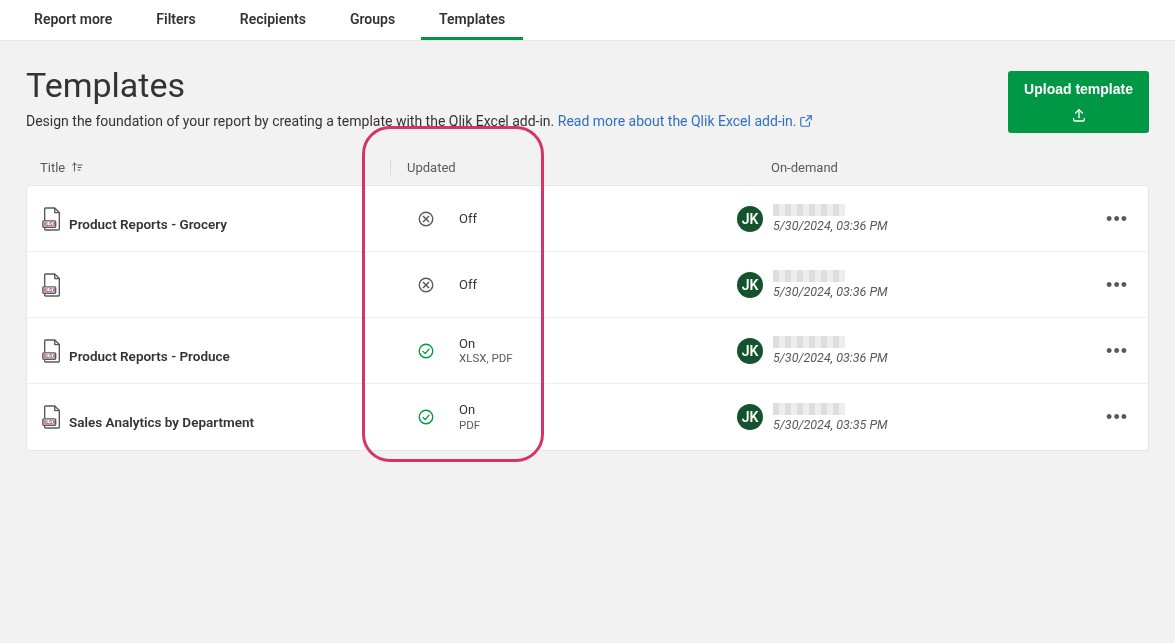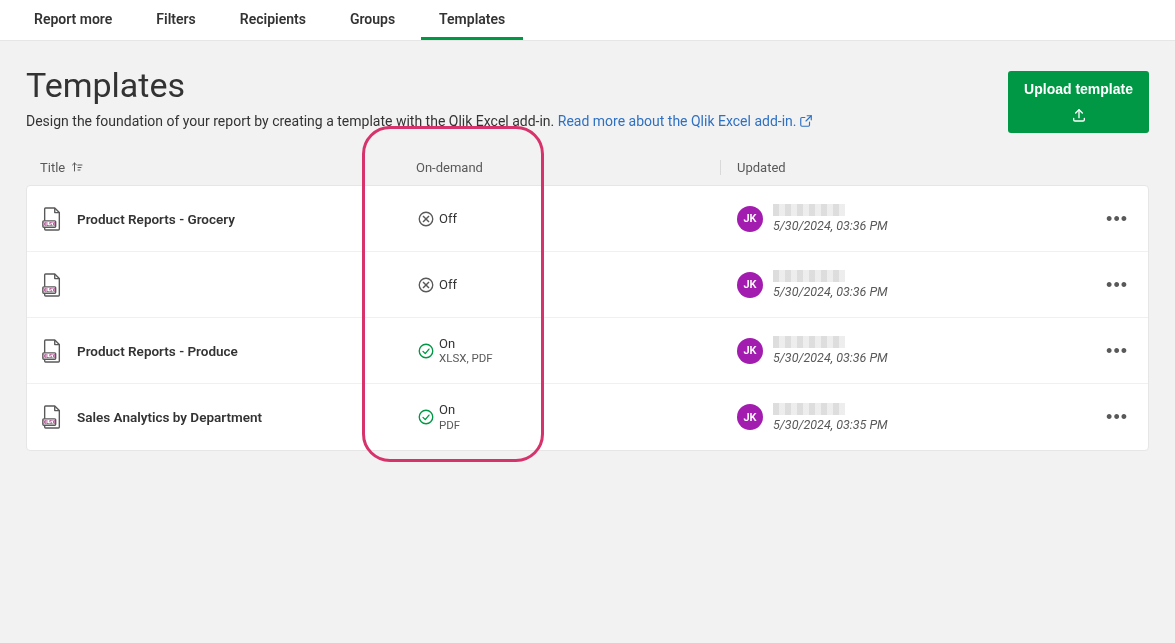--- a/index.html
+++ b/index.html
@@ -111,34 +111,34 @@
       padding: 16px 14px;
       border-bottom: 1px solid #f0f0f0;
       min-height: 66px;
     }
     .row:last-child { border-bottom: none; }
     .file-icon {
       flex-shrink: 0;
     }
     .row .title-cell {
       display: flex;
-      align-items: center;
-      gap: 14px;
+      align-items: flex-end;
+      gap: 6px;
       flex: 0 0 350px;
     }
     .row .title-text {
       font-weight: 600;
       color: #333333;
       font-size: 13.5px;
     }
     .row .ondemand-cell {
       flex: 0 0 330px;
       display: flex;
       align-items: center;
-      gap: 4px;
+      gap: 24px;
       padding-left: 26px;
     }
     .ondemand-text {
       font-size: 13px;
       color:#333;
       line-height: 1.2;
     }
     .ondemand-sub {
       font-size: 11.5px;
       color: #595959;
@@ -147,23 +147,23 @@
       flex: 1;
       display: flex;
       align-items: center;
       gap: 10px;
       padding-left: 16px;
     }
     .avatar {
       width: 26px;
       height: 26px;
       border-radius: 50%;
-      background: #a21caf;
+      background: #14532d;
       color: #ffffff;
-      font-size: 11px;
+      font-size: 14px;
       font-weight: 600;
       display: flex;
       align-items: center;
       justify-content: center;
       flex-shrink: 0;
     }
     .updated-info {
       display:flex;
       flex-direction: column;
       gap: 2px;
@@ -252,22 +252,22 @@
         <span class="sort-icon">
           <svg width="12" height="12" viewBox="0 0 24 24" fill="none" stroke="#595959" stroke-width="2" stroke-linecap="round">
             <line x1="7" y1="4" x2="7" y2="20"></line>
             <polyline points="3 8 7 4 11 8"></polyline>
             <line x1="14" y1="8" x2="22" y2="8"></line>
             <line x1="14" y1="13" x2="20" y2="13"></line>
             <line x1="14" y1="18" x2="18" y2="18"></line>
           </svg>
         </span>
       </div>
+      <div class="col col-updated">Updated</div>
       <div class="col col-ondemand">On-demand</div>
-      <div class="col col-updated">Updated</div>
       <div class="col col-actions"></div>
     </div>
 
     <div class="table-body" id="rows-container">
 
   <div class="row">
     <div class="title-cell">
       <span class="file-icon">
         <svg width="22" height="26" viewBox="0 0 24 28" fill="none" stroke="#595959" stroke-width="1.5" stroke-linejoin="round">
           <path d="M5 2h10l5 5v18a1 1 0 0 1-1 1H5a1 1 0 0 1-1-1V3a1 1 0 0 1 1-1z"></path>

